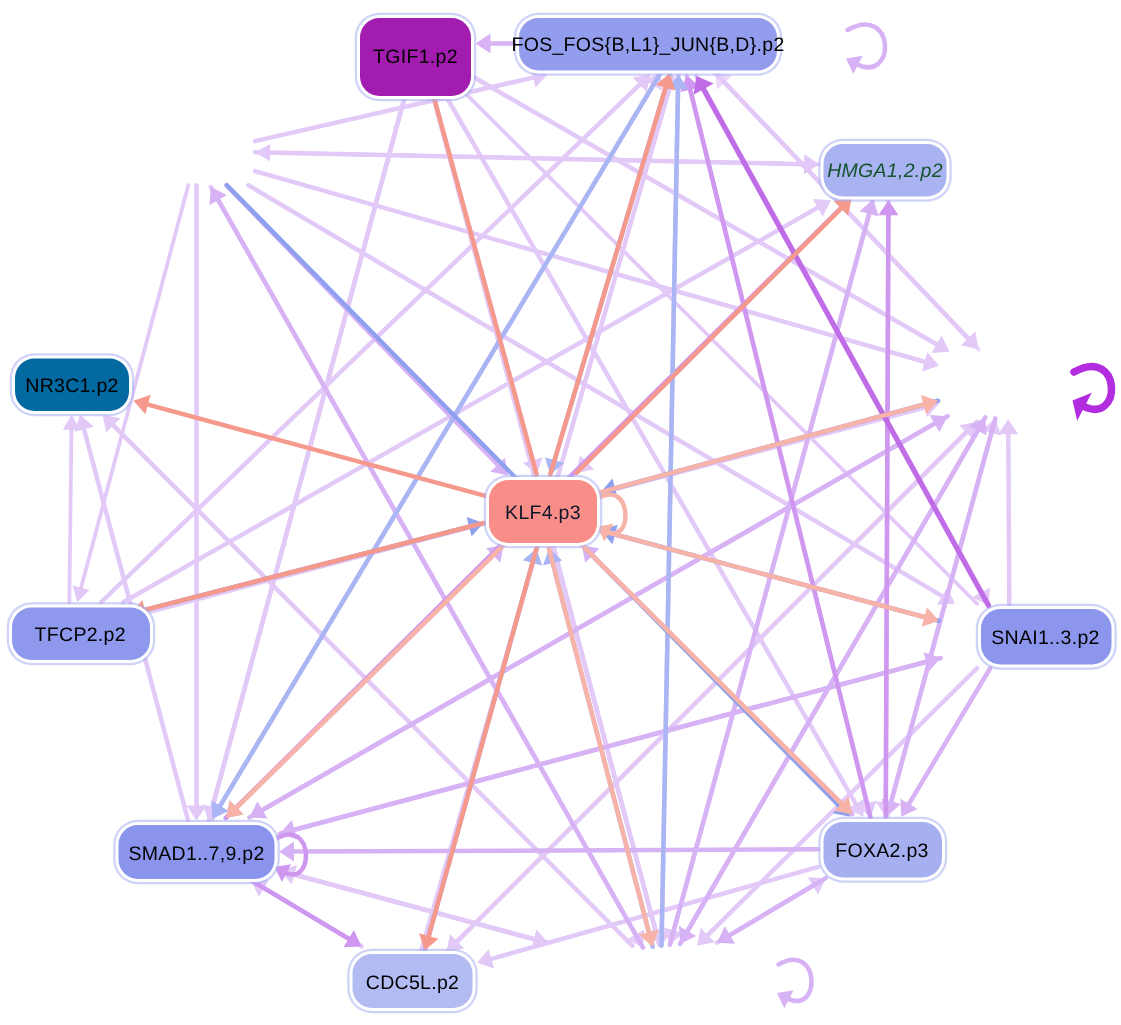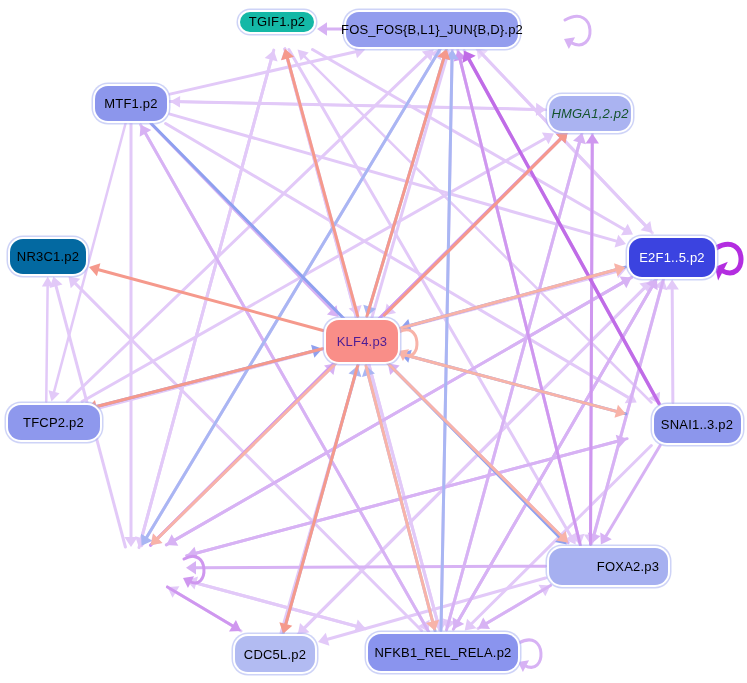--- a/index.html
+++ b/index.html
@@ -195,26 +195,24 @@
       <path d="M 85.5 413 C 103.05 403.25, 103.05 441.75, 90.9431681400547 435.2133447245797" stroke="#e2c9f8" fill="none" stroke-width="2.5" stroke-linecap="round"></path>
       <polygon points="84.5,432 95.12017297594798,430.87109523831987 89.98774737418873,441.1622665731294" fill="#e2c9f8"></polygon>
       <path d="M 717.5 415 C 743.15 400.75, 743.15 448.25, 722.9000456030661 437.29839601604675" stroke="#d7b2f4" fill="none" stroke-width="3" stroke-linecap="round"></path>
       <polygon points="716.5,434 727.5693977409874,432.1673970283163 721.430716266678,444.0785930118006" fill="#d7b2f4"></polygon>
       <path d="M 184 559 C 209.65 544.75, 209.65 592.25, 189.4000456030662 581.2983960160468" stroke="#cf97ef" fill="none" stroke-width="3" stroke-linecap="round"></path>
       <polygon points="183,578 194.06939774098734,576.1673970283164 187.9307162666781,588.0785930118006" fill="#cf97ef"></polygon>
       <path d="M 519 643 C 547.35 627.25, 547.35 677.75, 524.3907168269719 665.3164345971929" stroke="#d7b2f4" fill="none" stroke-width="3" stroke-linecap="round"></path>
       <polygon points="518,662 529.0745226727694,660.1986261991702 522.9022693946603,672.0924602938122" fill="#d7b2f4"></polygon>
     </svg>
   <div id="node-layer">
-      <div class="node" style="left: 240px; top: 11.5px; width: 74px; height: 20px; background: #14b8a6; color: rgb(0, 0, 0);">TGIF1.p2</div>
+      <div class="node" style="left: 240px; top: 11.5px; width: 74px; height: 52px; background: #a21caf; color: rgb(0, 0, 0);">TGIF1.p2</div>
       <div class="node" style="left: 346px; top: 11.5px; width: 172px; height: 35px; background: rgb(147, 157, 238); color: rgb(0, 0, 0);">FOS_FOS{B,L1}_JUN{B,D}.p2</div>
-      <div class="node" style="left: 95px; top: 85.5px; width: 72px; height: 35px; background: rgb(140, 150, 236); color: rgb(0, 0, 0);">MTF1.p2</div>
       <div class="node" style="left: 549px; top: 95.5px; width: 82px; height: 35px; background: rgb(170, 179, 241); color: #14532d; font-style: italic;">HMGA1,2.p2</div>
       <div class="node" style="left: 10px; top: 238.5px; width: 76px; height: 35px; background: #0369a1; color: rgb(0, 0, 0);">NR3C1.p2</div>
-      <div class="node" style="left: 629px; top: 237.5px; width: 86px; height: 39px; background: rgb(59, 67, 224); color: rgb(255, 255, 255);">E2F1..5.p2</div>
-      <div class="node" style="left: 326px; top: 320px; width: 72px; height: 42px; background: rgb(249, 142, 136); color: #4c1d95;">KLF4.p3</div>
+      <div class="node" style="left: 326px; top: 320px; width: 72px; height: 42px; background: rgb(249, 142, 136); color: #0f172a;">KLF4.p3</div>
       <div class="node" style="left: 7.5px; top: 404.5px; width: 92px; height: 35px; background: rgb(142, 152, 237); color: rgb(0, 0, 0);">TFCP2.p2</div>
       <div class="node" style="left: 629.5px; top: 405.5px; width: 87px; height: 37px; background: rgb(140, 150, 236); color: rgb(0, 0, 0); margin-left: 24px;">SNAI1..3.p2</div>
-      <div class="node" style="left: 548.5px; top: 547.5px; width: 79px; height: 37px; background: rgb(166, 176, 240); color: rgb(0, 0, 0); padding-left: 40px;">FOXA2.p3</div>
+      <div class="node" style="left: 79px; top: 550px; width: 104px; height: 36px; background: rgb(138, 148, 236); color: rgb(0, 0, 0);">SMAD1..7,9.p2</div>
+      <div class="node" style="left: 548.5px; top: 547.5px; width: 79px; height: 37px; background: rgb(166, 176, 240); color: rgb(0, 0, 0);">FOXA2.p3</div>
       <div class="node" style="left: 235px; top: 636px; width: 80px; height: 36px; background: rgb(178, 187, 242); color: rgb(0, 0, 0); text-align: center;">CDC5L.p2</div>
-      <div class="node" style="left: 368px; top: 633.5px; width: 150px; height: 37px; background: rgb(138, 148, 238); color: rgb(0, 0, 0);">NFKB1_REL_RELA.p2</div>
     </div>
 </div>
 
 </body></html>

